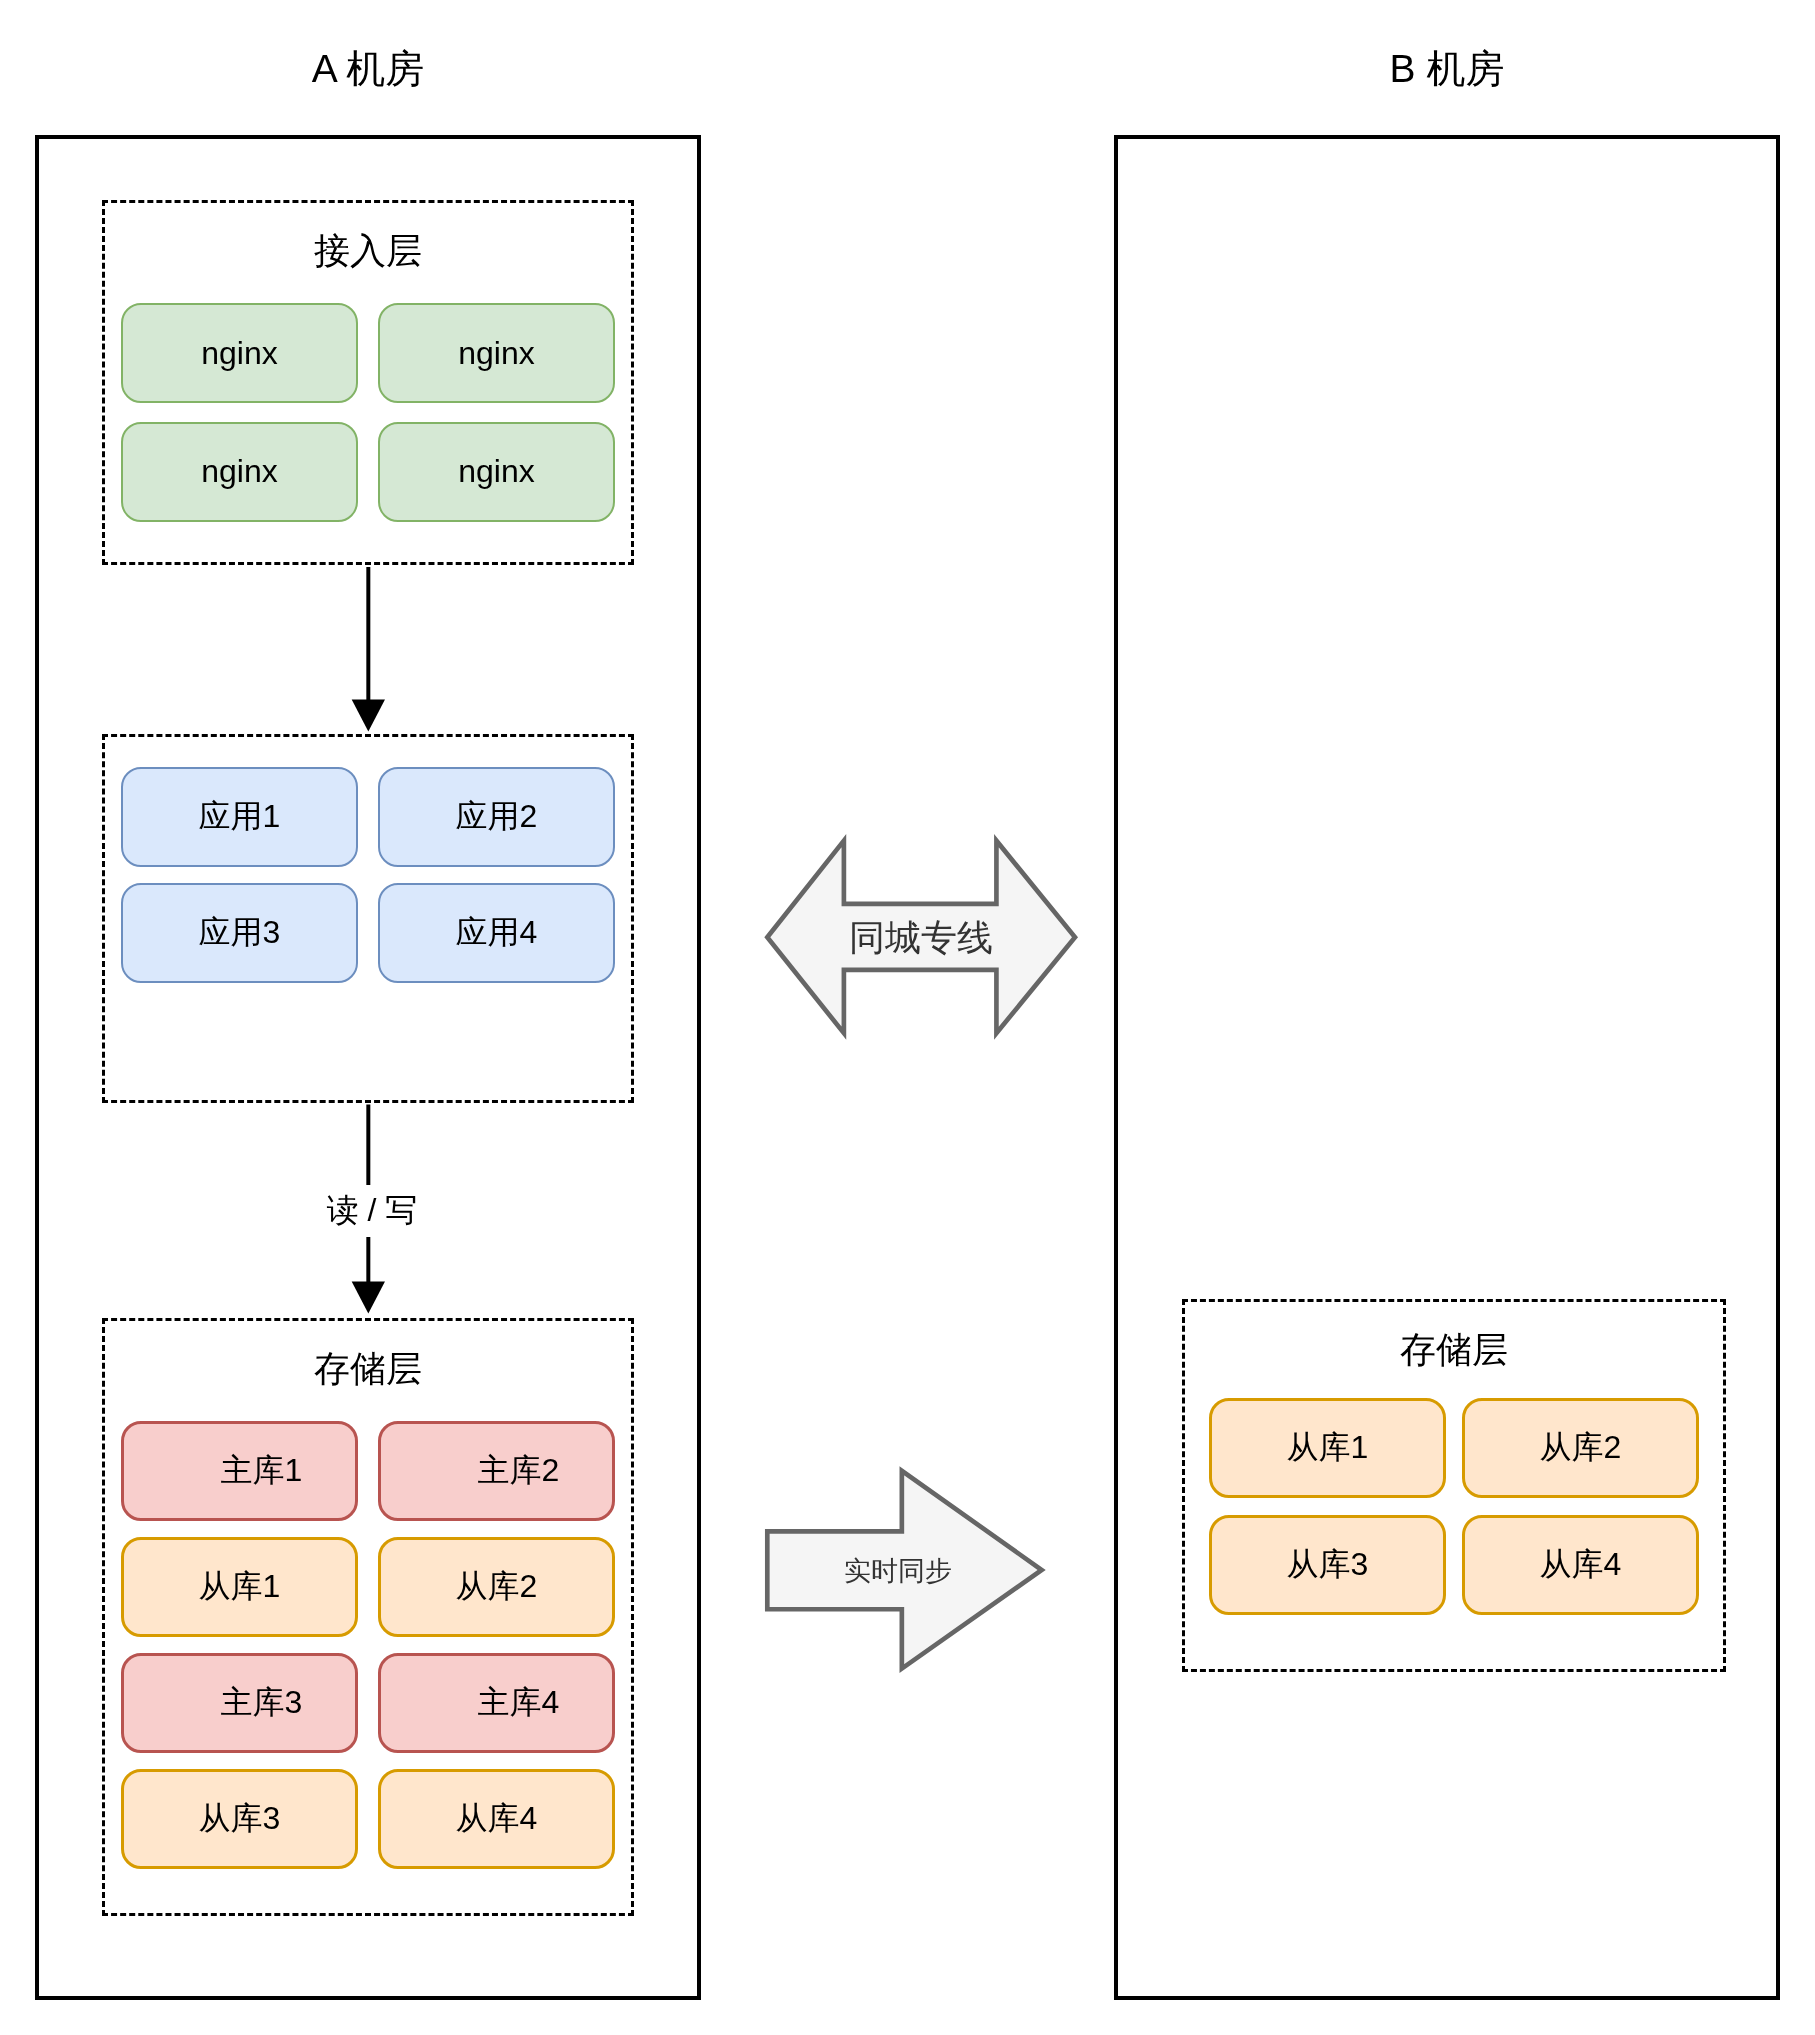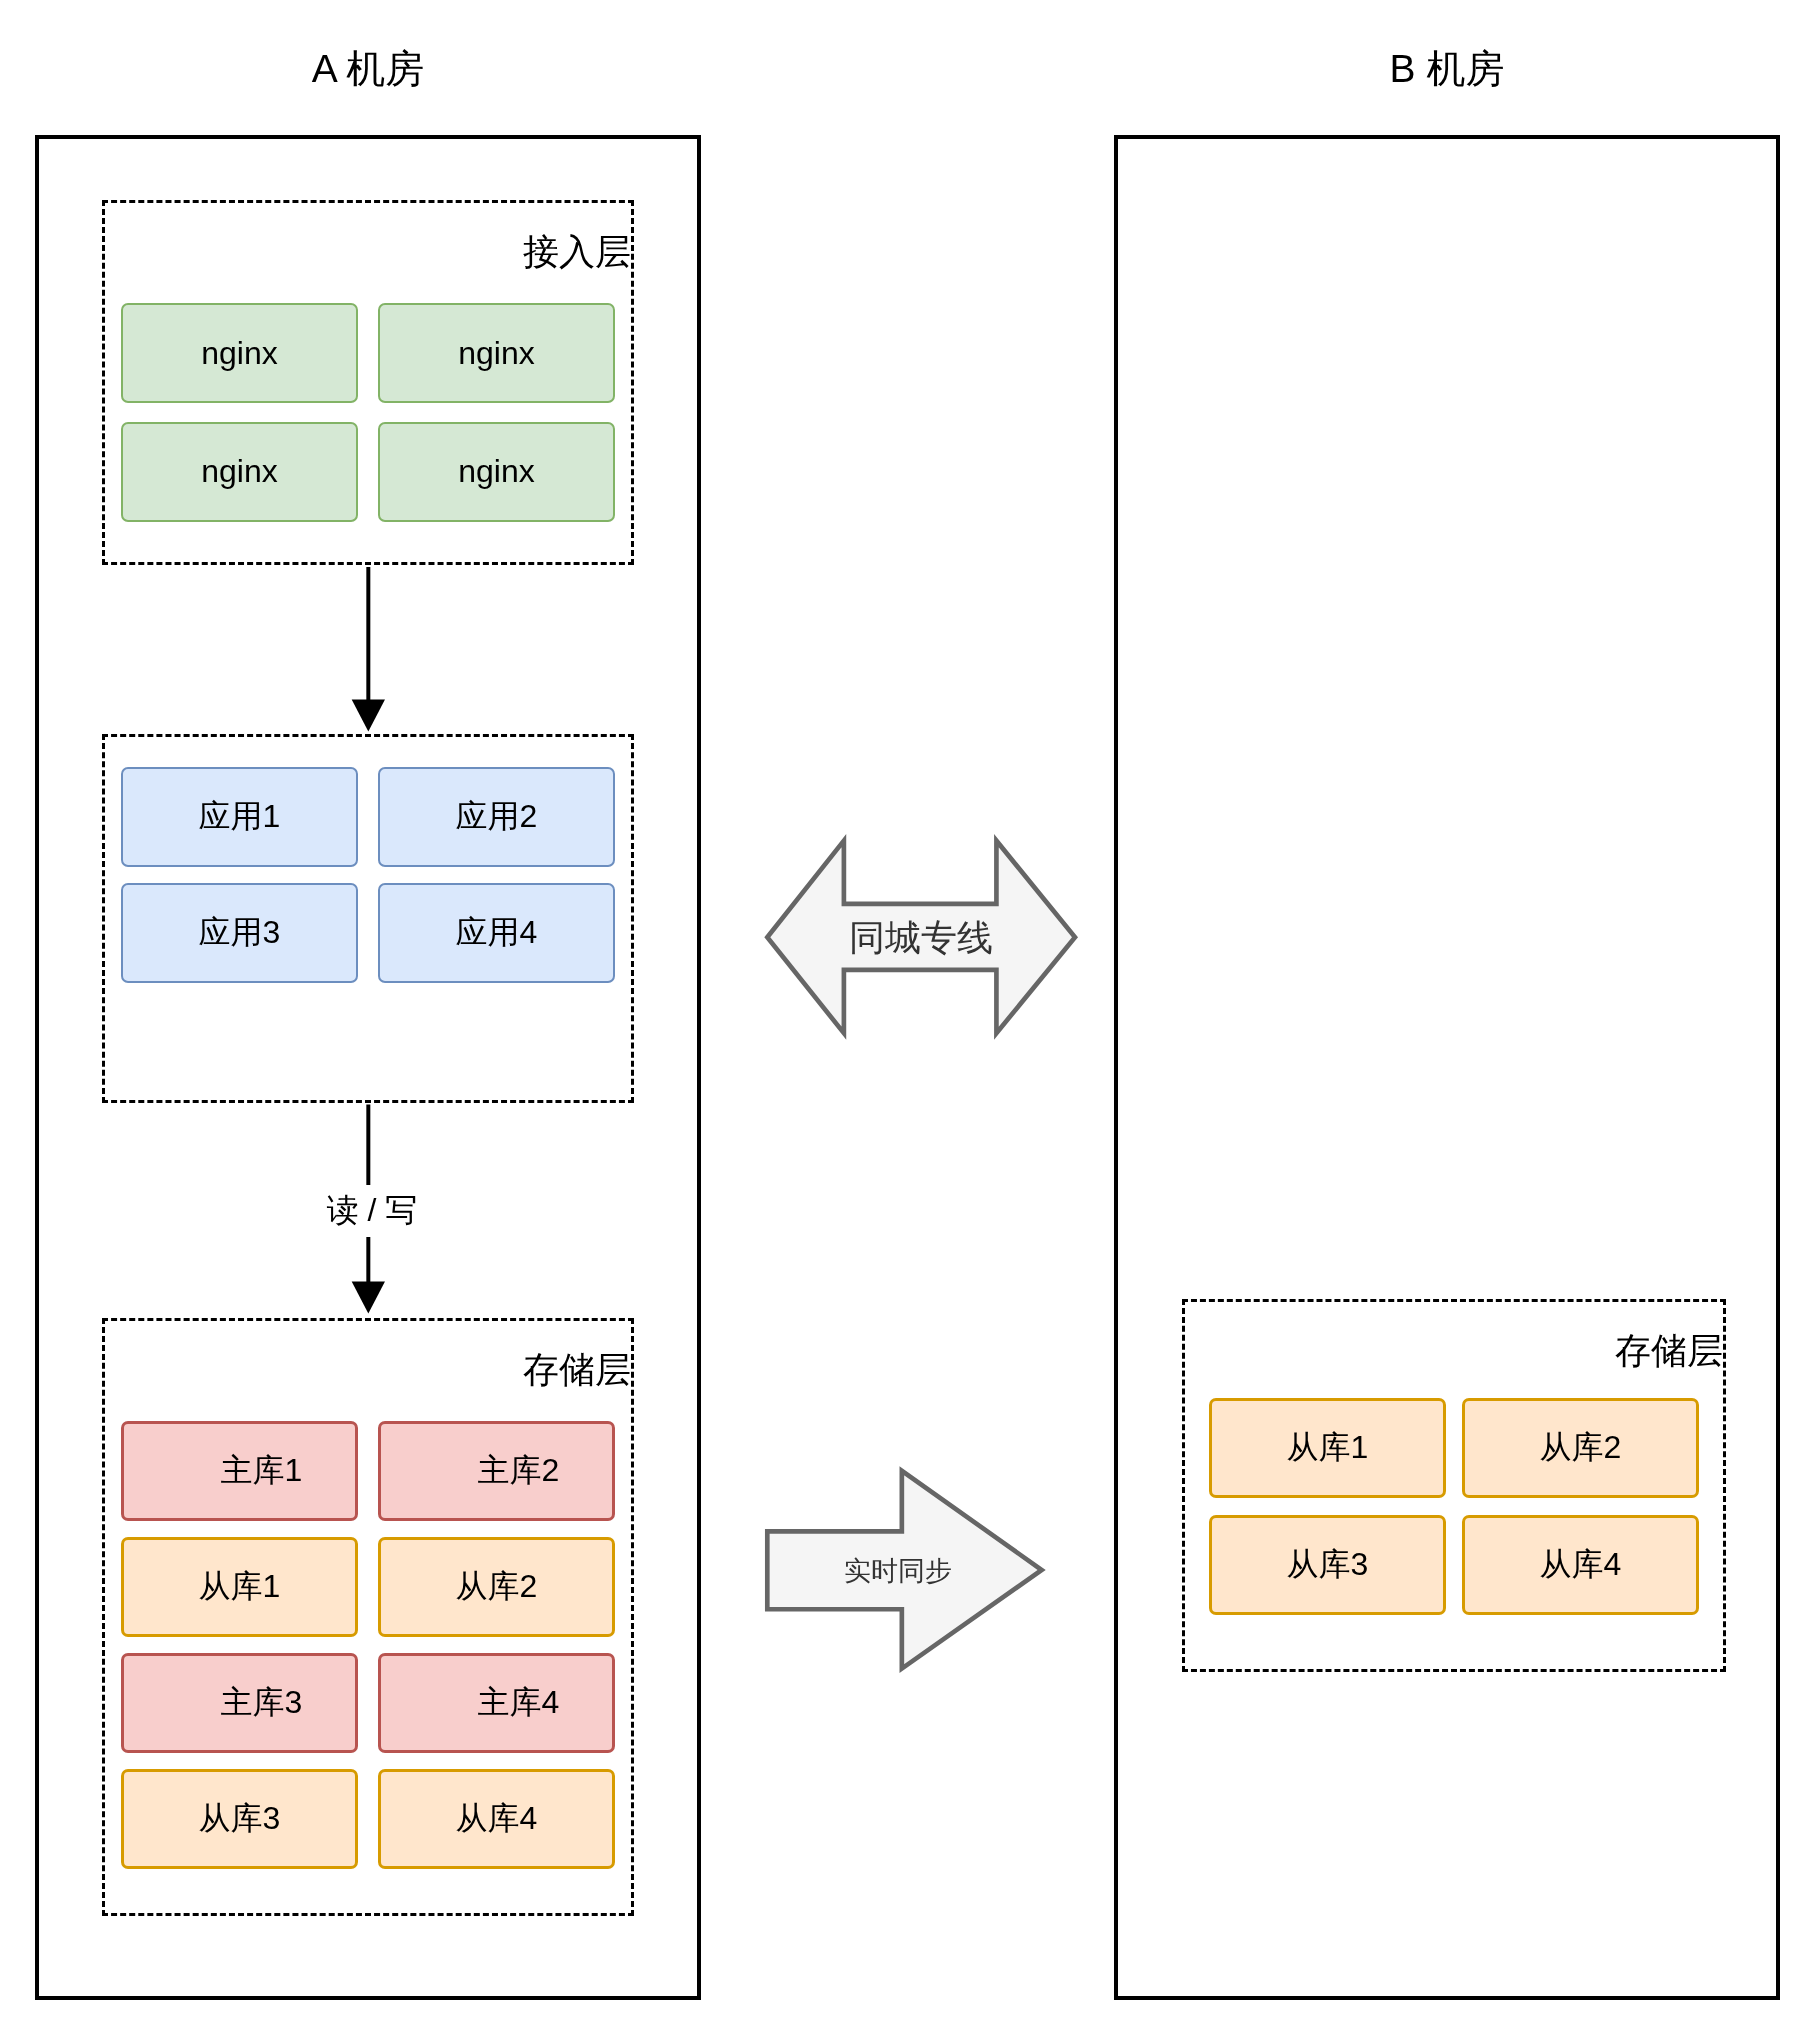--- a/index.html
+++ b/index.html
@@ -37,40 +37,41 @@
   .layer {
     position: absolute;
     border: 3.3px dashed #000;
   }
   .layer-access    { left: 102px;  top: 200px;  width: 532px; height: 365px; }
   .layer-app       { left: 102px;  top: 734px; width: 532px; height: 369px; }
   .layer-storage-a { left: 102px;  top: 1318px; width: 532px; height: 598px; }
   .layer-storage-b { left: 1182px; top: 1299px; width: 544px; height: 373px; }
 
   .layer-title {
-    text-align: right;
+    text-align: center;
     font-size: 36px;
     line-height: 41px;
     margin-top: 28px;
+    font-family: Liberation Serif, serif;
   }
 
   .node-grid {
     display: grid;
     justify-content: center;
     grid-template-columns: repeat(2, 237px);
     gap: 16px 20px;
   }
   .layer-access    .node-grid { margin-top: 31px; gap: 18.7px 20px; }
   .layer-app       .node-grid { margin-top: 30px; }
   .layer-storage-a .node-grid { margin-top: 31px; }
   .layer-storage-b .node-grid { margin-top: 27px; grid-template-columns: repeat(2, 237px); gap: 17.3px 16px; }
 
   .node {
     height: 100px;
-    border-radius: 7px;
+    border-radius: 20px;
     display: flex;
     align-items: center;
     justify-content: center;
     font-size: 32px;
     white-space: nowrap;
   }
   .node.n-green  { background: var(--nginx-fill);  border: 2.7px solid var(--nginx-stroke); }
   .node.n-blue   { background: var(--app-fill);    border: 2.7px solid var(--app-stroke); }
   .node.n-master { background: var(--master-fill); border: 3.3px solid var(--master-stroke); padding-left: 44px; }
   .node.n-slave  { background: var(--slave-fill);  border: 3.3px solid var(--slave-stroke); }

